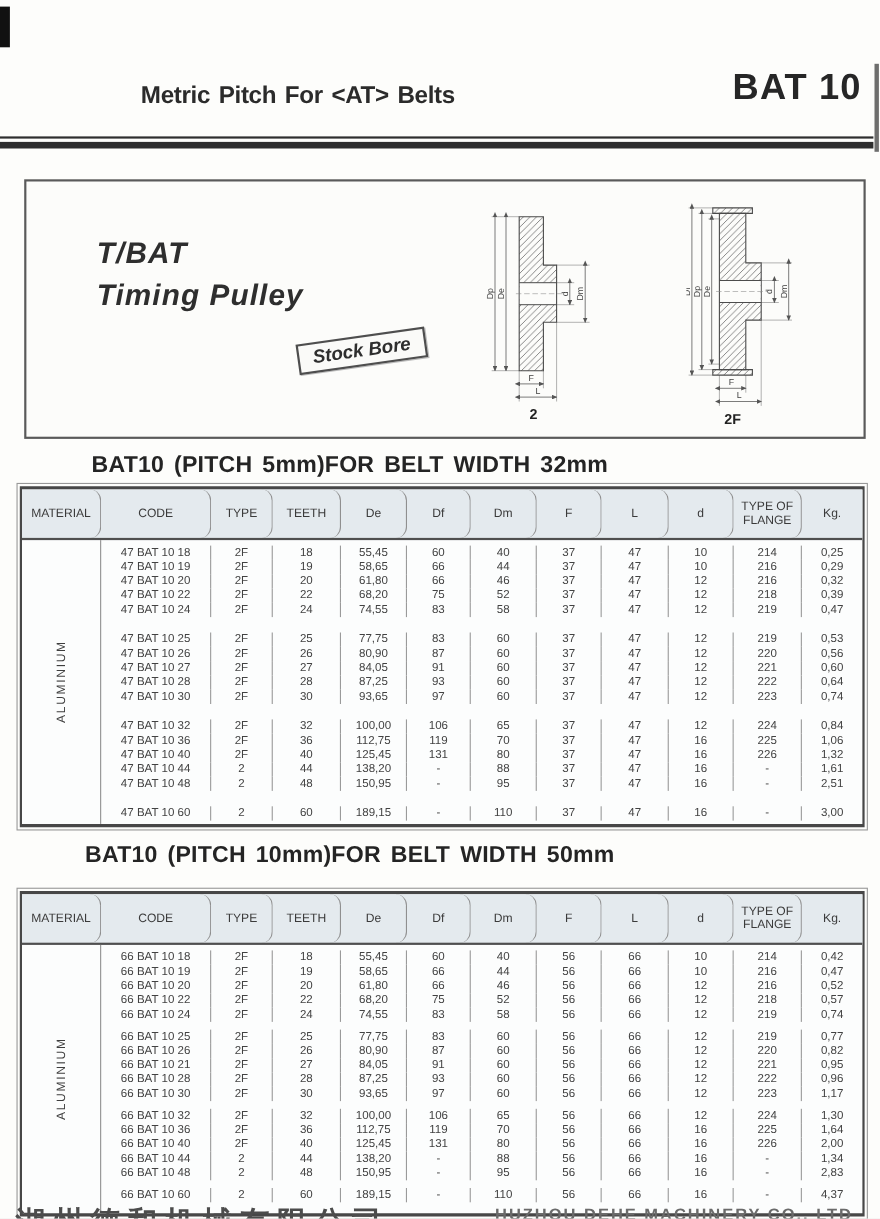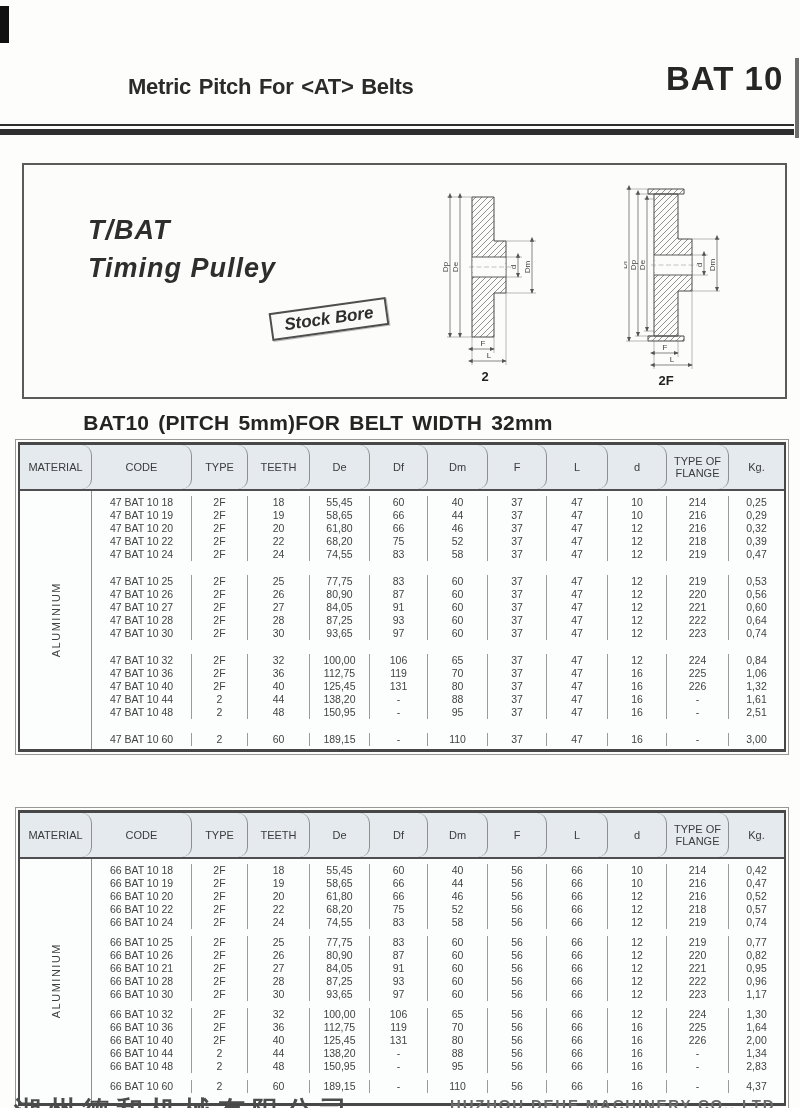--- a/index.html
+++ b/index.html
@@ -427,20 +427,21 @@
               <div class="cell c8" data-interactable="false">47</div>
               <div class="cell c9" data-interactable="false">16</div>
               <div class="cell c10" data-interactable="false">-</div>
               <div class="cell c11" data-interactable="false">3,00</div>
             </div>
           </div>
         </div>
     </div>
   </div>
 
+  <div class="tbl-title" id="t2-title" data-interactable="false">BAT10 (PITCH 10mm)FOR  BELT  WIDTH 50mm</div>
   <div class="dtable" id="table-1" data-interactable="false">
     <div class="thead" data-interactable="false">
         <div class="hcell c0" data-interactable="false">MATERIAL</div>
         <div class="hcell c1" data-interactable="false">CODE</div>
         <div class="hcell c2" data-interactable="false">TYPE</div>
         <div class="hcell c3" data-interactable="false">TEETH</div>
         <div class="hcell c4" data-interactable="false">De</div>
         <div class="hcell c5" data-interactable="false">Df</div>
         <div class="hcell c6" data-interactable="false">Dm</div>
         <div class="hcell c7" data-interactable="false">F</div>

